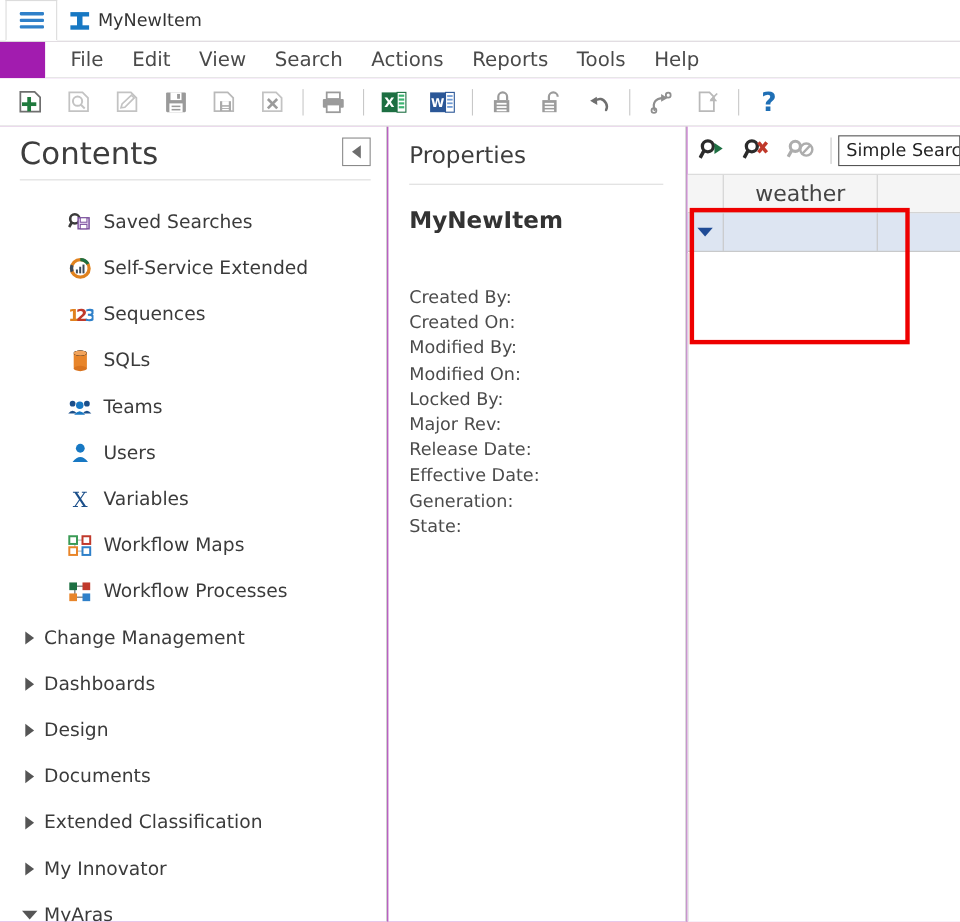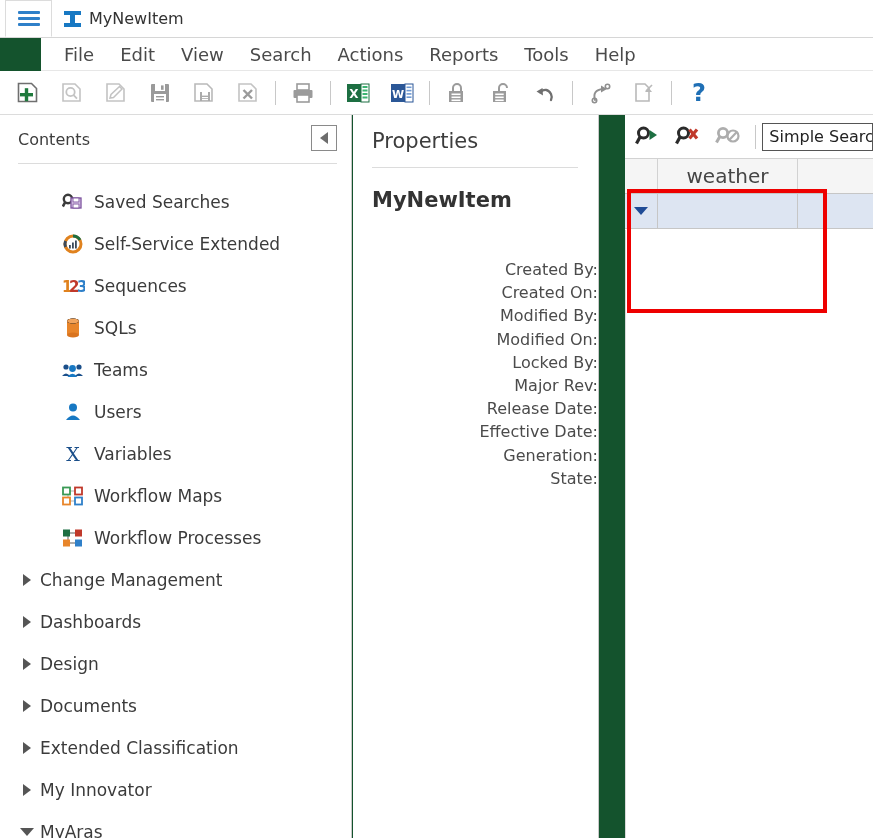--- a/index.html
+++ b/index.html
@@ -3,21 +3,21 @@
 <meta charset="utf-8">
 <style>
   * { box-sizing: border-box; margin: 0; padding: 0; }
   html, body {
     width: 873px; height: 838px;
     overflow: hidden;
     background: #ffffff;
     font-family: "DejaVu Sans", sans-serif;
     color: #333333;
   }
-  #app { position: relative; width: 873px; height: 838px; background:#14532d; }
+  #app { position: relative; width: 873px; height: 838px; background:#a21caf; }
 
   
   .tabstrip {
     position:absolute; left:0; top:0; width:873px; height:38px;
     background:#fff; border-bottom:1px solid #d6d6d6;
     display:flex; align-items:flex-end;
   }
   .tab-hamb {
     width:47px; height:37px; border:1px solid #dcdcdc; border-bottom:1px solid #fff;
     background:#fff; display:flex; align-items:center; justify-content:center;
@@ -61,21 +61,21 @@
 
   
   .contents-pane {
     position:absolute; left:0; top:115px; width:352px; height:723px;
     background:#fff; border-right:1px solid #c9c9c9; overflow:hidden;
   }
   .pane-head {
     position:relative; height:48px; display:flex; align-items:center;
     padding:0 14px 0 18px;
   }
-  .pane-title { font-size:16px; color:#3d3d3d; font-weight:400; }
+  .pane-title { font-size:28px; color:#3d3d3d; font-weight:400; }
   .collapse-btn {
     position:absolute; right:14px; top:10px;
     width:26px; height:26px; border:1px solid #8a8a8a; background:#fff;
     display:flex; align-items:center; justify-content:center; cursor:pointer;
   }
   .tri-left {
     width:0;height:0;border-top:6px solid transparent;border-bottom:6px solid transparent;
     border-right:8px solid #6d6d6d;
   }
   .pane-rule { height:1px; background:#dcdcdc; margin:0 14px 0 18px; }
@@ -120,30 +120,30 @@
     width:0;height:0;border-left:5px solid transparent;border-right:5px solid transparent;
     border-bottom:6px solid #555;
   }
   .sb-thumb {
     position:absolute; right:10px; top:440px; width:16px; height:160px;
     background:#c0c0c0; cursor:pointer;
   }
 
   
   .props-pane {
-    position:absolute; left:353px; top:115px; width:246px; height:723px;
+    position:absolute; left:353px; top:115px; width:271px; height:723px;
     background:#fff; border-right:1px solid #c9c9c9; overflow:hidden;
   }
   .props-title { font-size:21px; color:#3d3d3d; padding:14px 0 0 19px; }
   .props-rule { height:1px; background:#dcdcdc; margin:14px 20px 0 19px; }
   .props-itemname {
     font-size:21px; font-weight:bold; color:#333; padding:20px 0 0 19px;
     font-family:"DejaVu Sans", sans-serif;
   }
-  .props-list { padding:46px 0 0 19px;text-align:right; }
+  .props-list { padding:46px 0 0 19px; }
   .props-row { font-size:16px; color:#4b4b4b; line-height:23.2px; }
 
   
   .search-pane {
     position:absolute; left:625px; top:115px; width:248px; height:723px;
     background:#fff; overflow:hidden;
   }
   .search-toolbar {
     position:absolute; left:0; top:0; width:248px; height:44px;
     display:flex; align-items:center; padding-left:4px;

